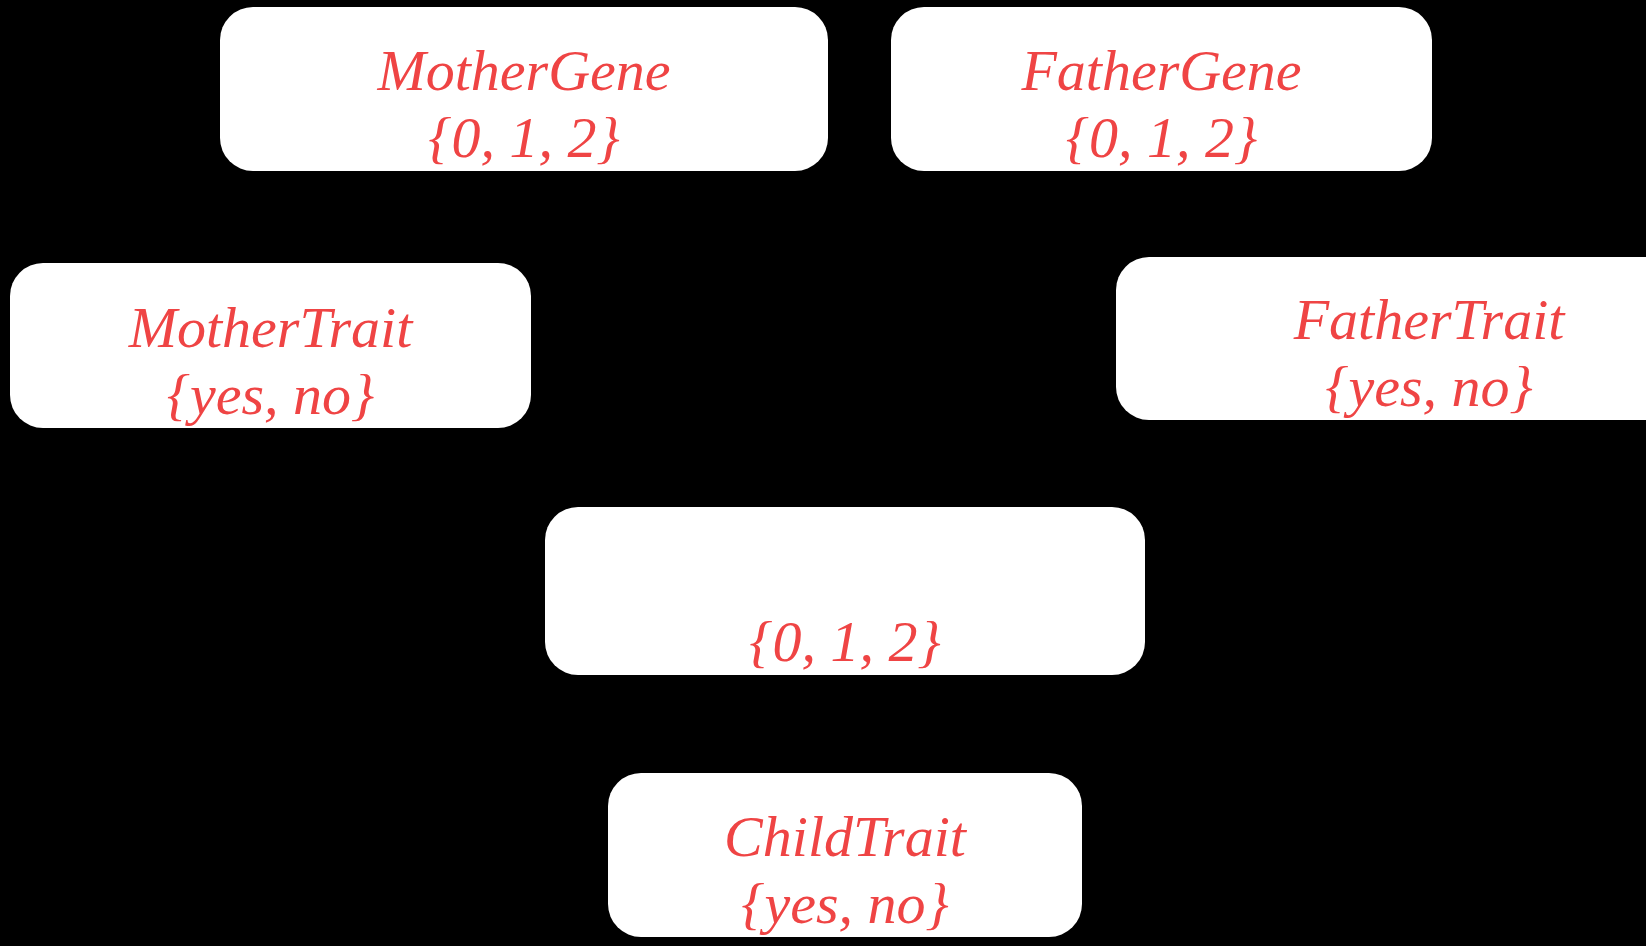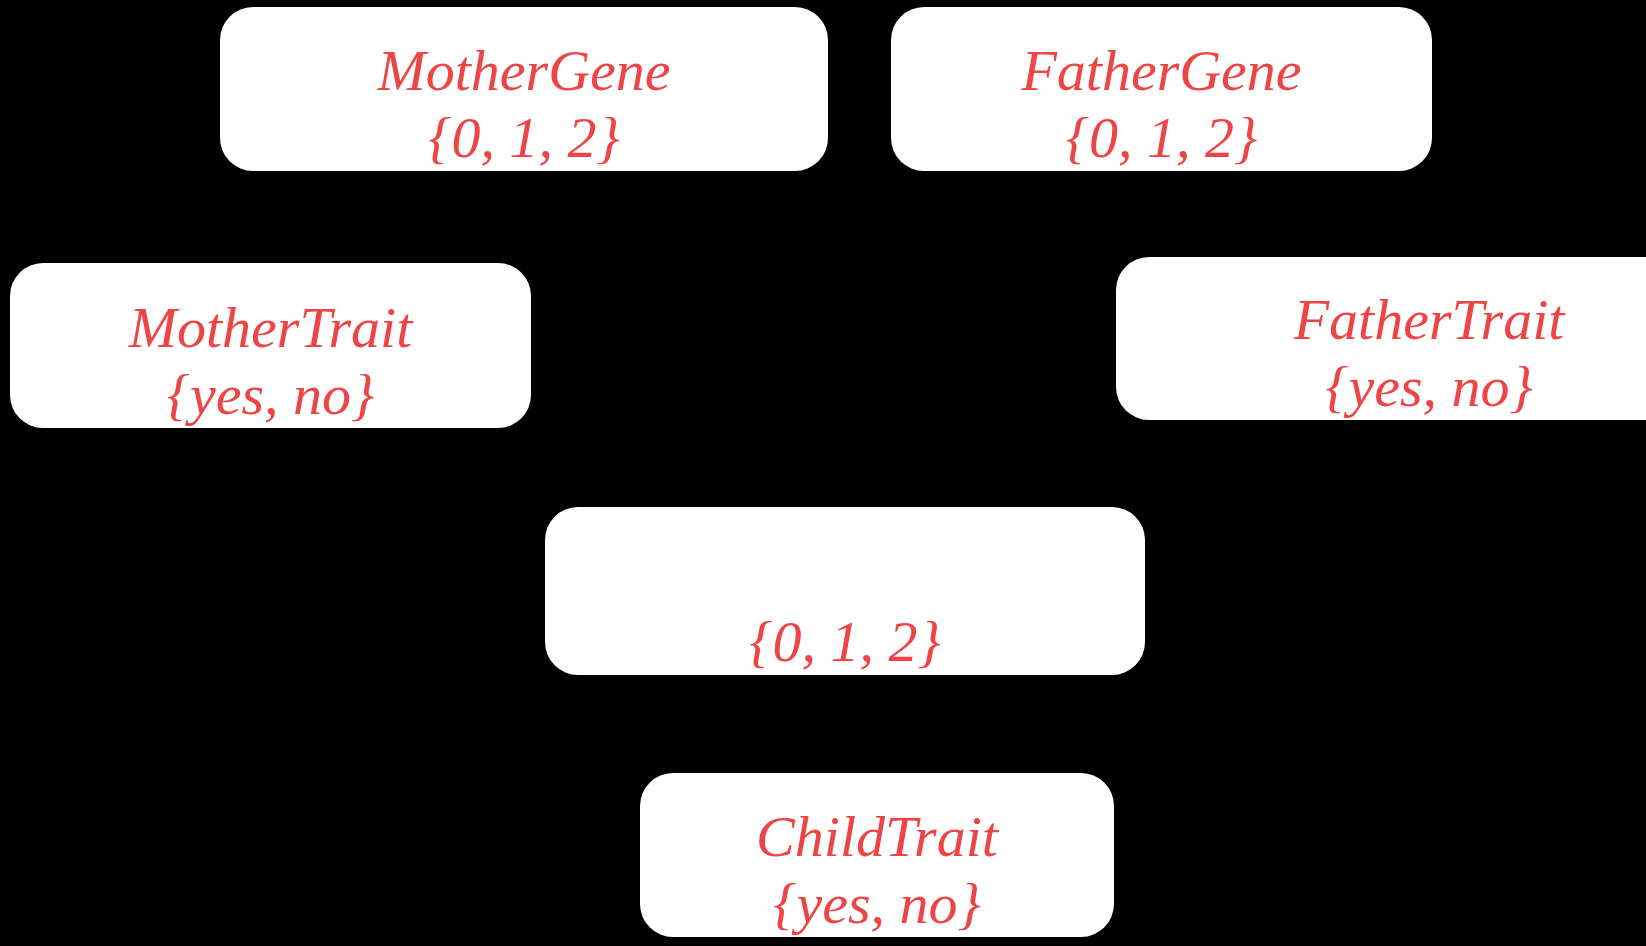--- a/index.html
+++ b/index.html
@@ -32,21 +32,21 @@
     line-height: 67px;
     white-space: nowrap;
     letter-spacing: 0px;
   }
   
   .node-mother-gene  { left: 220px;  top: 7px;   width: 608px; height: 164px; }
   .node-father-gene  { left: 868px;  top: 7px;   width: 541px; height: 164px; margin-left: 23px; }
   .node-mother-trait { left: 10px;   top: 263px; width: 521px; height: 165px; }
   .node-father-trait { left: 1116px; top: 257px; width: 626px; height: 163px; }
   .node-child-gene   { left: 545px;  top: 507px; width: 600px; height: 168px; }
-  .node-child-trait  { left: 640px;  top: 773px; width: 474px; height: 164px; }
+  .node-child-trait  { left: 608px;  top: 773px; width: 474px; height: 164px; }
 </style>
 </head>
 <body>
 
 <div class="canvas">
 
   <div class="node node-mother-gene">
     <div class="node-line">MotherGene</div>
     <div class="node-line">{0, 1, 2}</div>
   </div>

